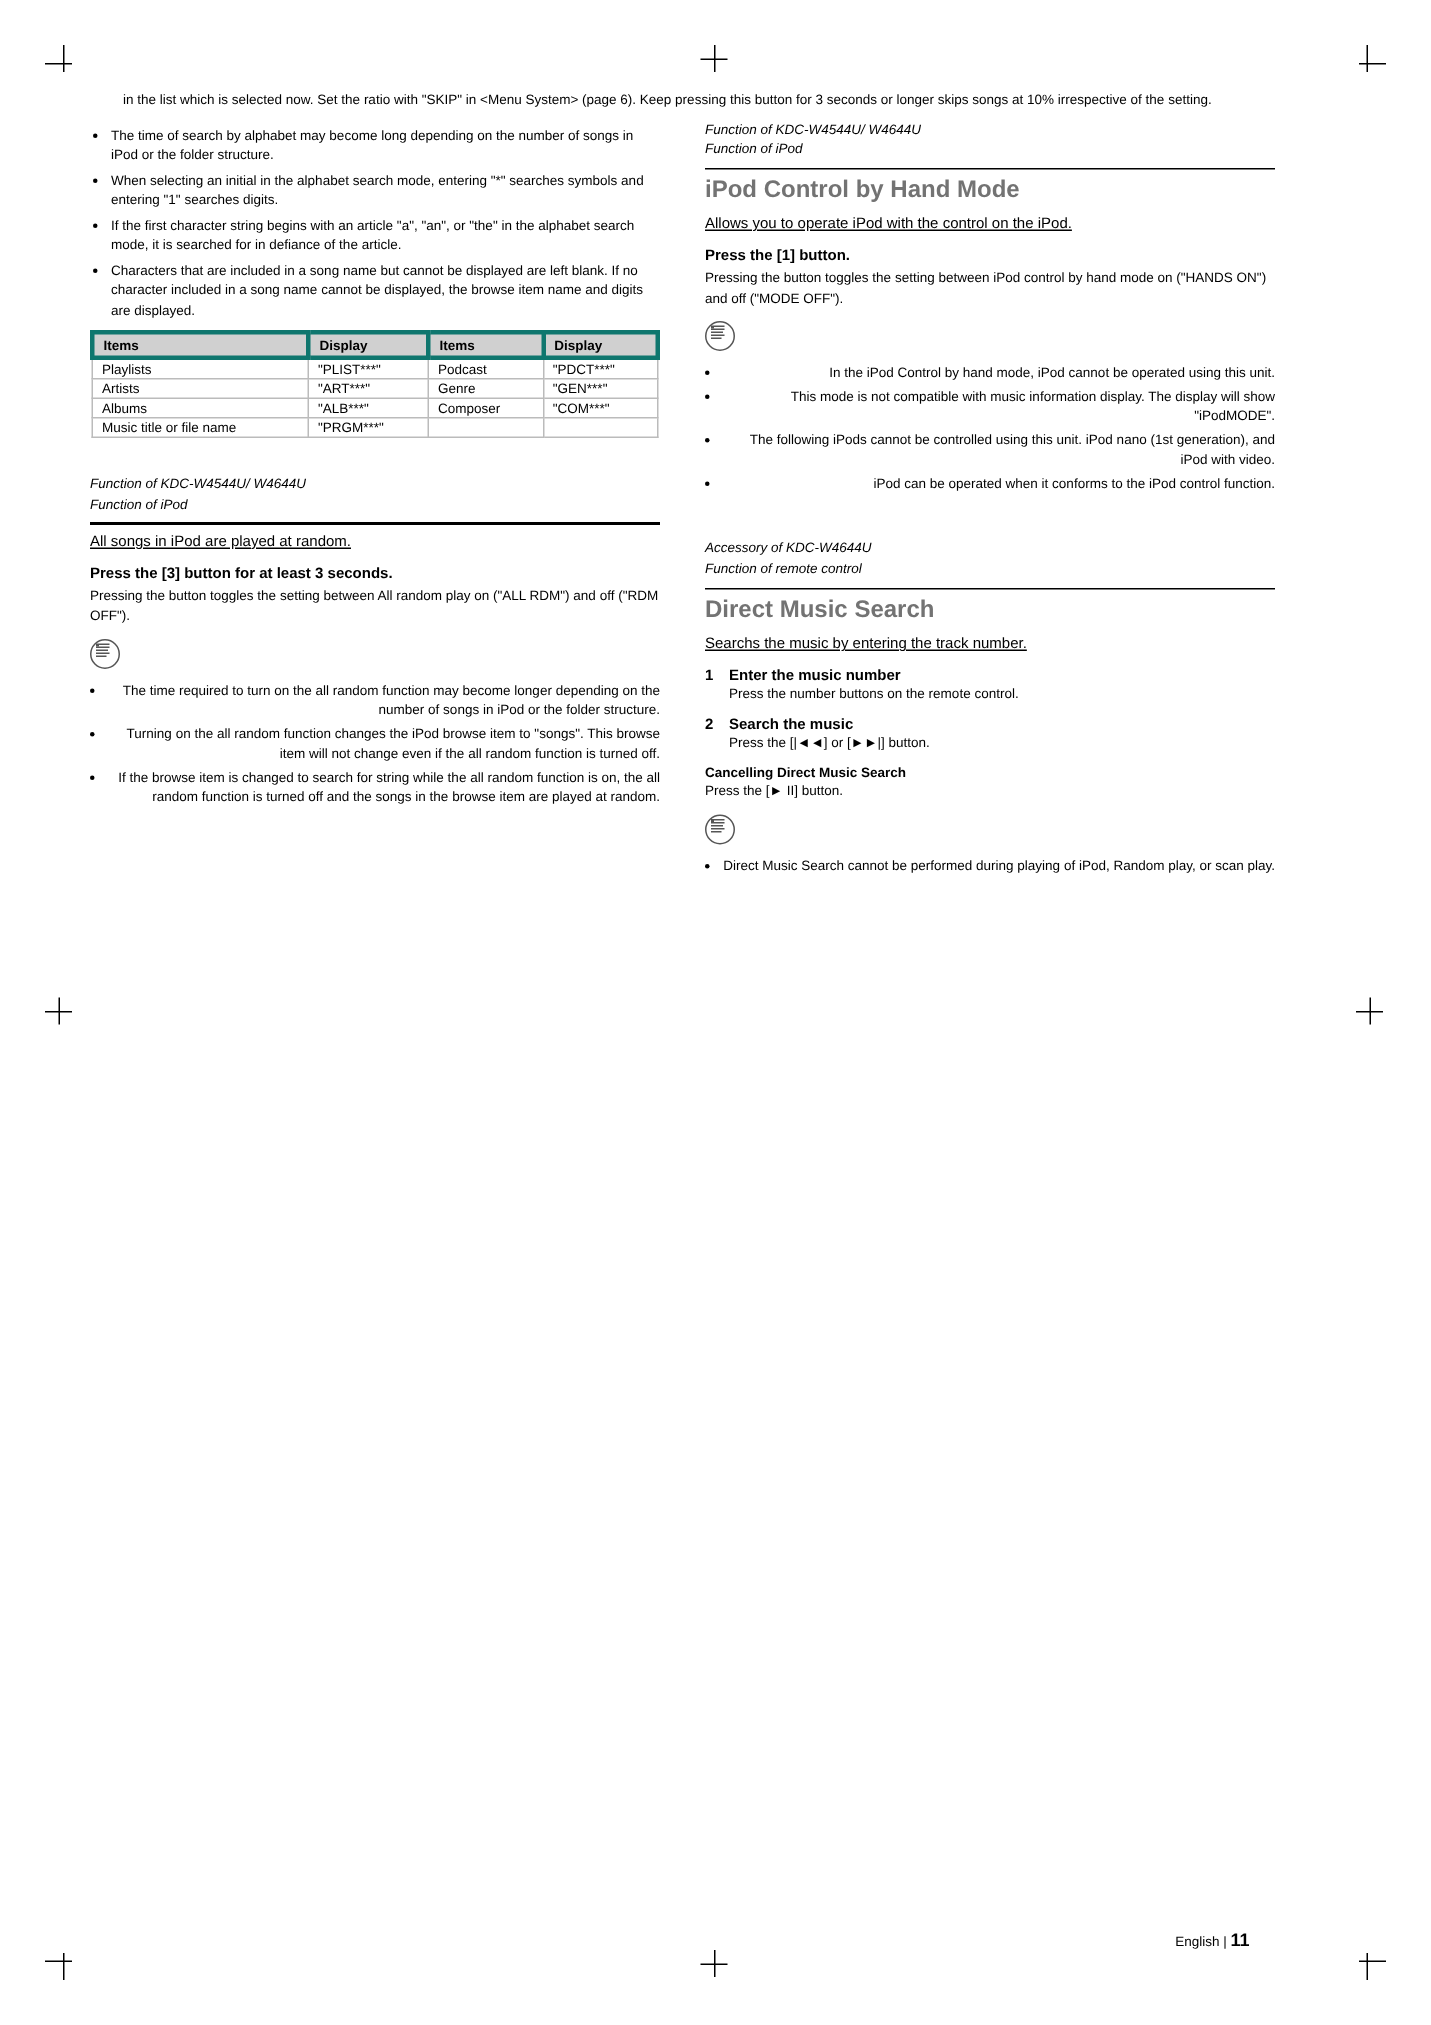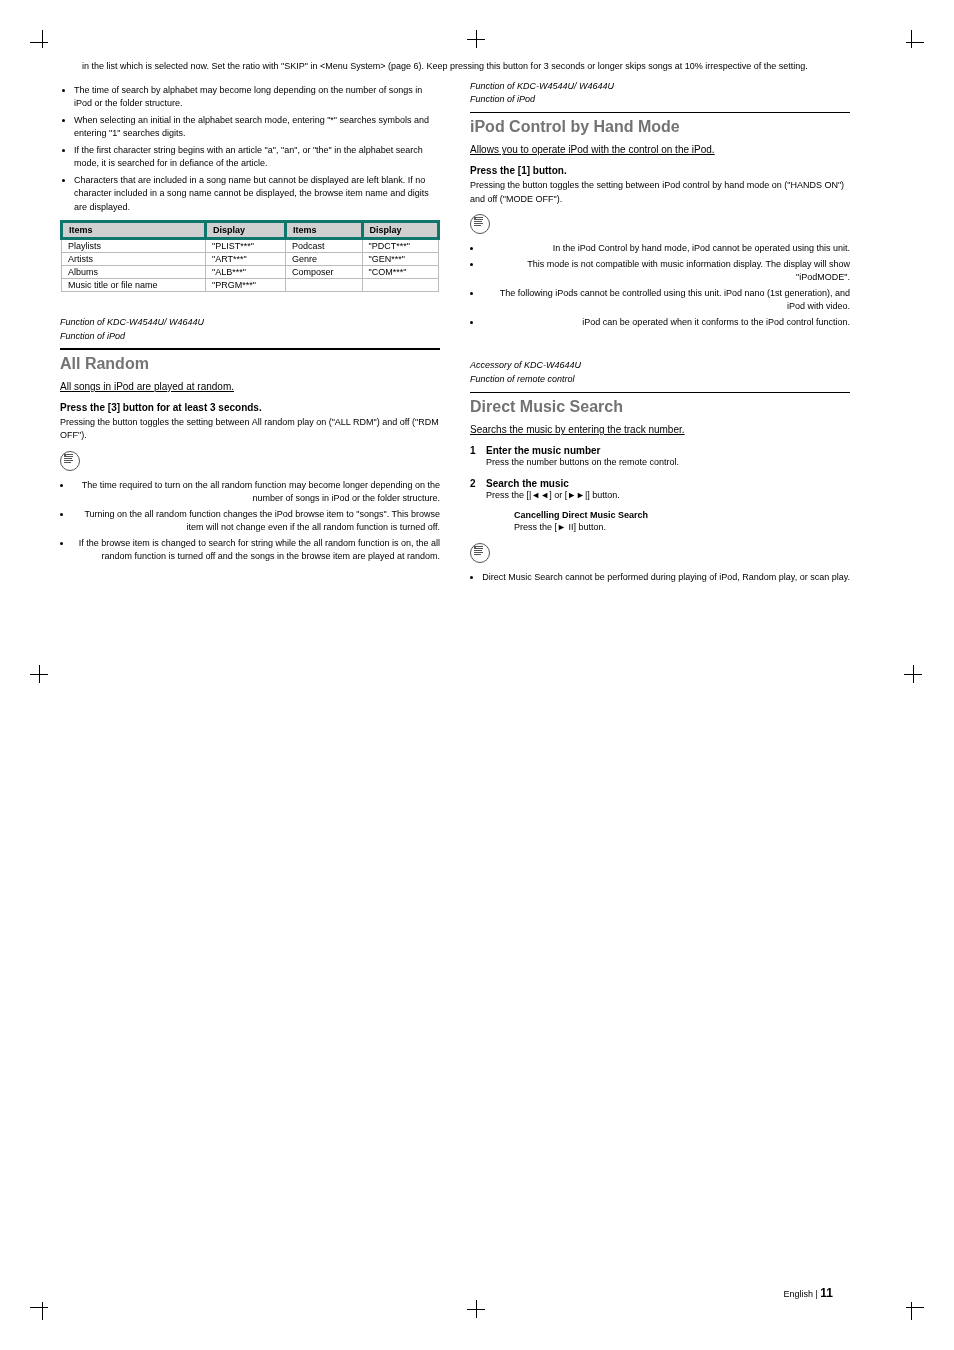--- a/index.html
+++ b/index.html
@@ -321,21 +321,20 @@
               <td></td>
             </tr>
           </tbody>
         </table>
       </div>
 
       <div style="margin-top: 24px;">
         <p class="section-function-label">Function of KDC-W4544U/ W4644U</p>
         <p class="section-function-label">Function of iPod</p>
         <div class="divider-h"></div>
-        <h2 class="section-title">All Random</h2>
         <p class="section-subtitle">All songs in iPod are played at random.</p>
         <p class="press-header">Press the [3] button for at least 3 seconds.</p>
         <p class="body-text">Pressing the button toggles the setting between All random play on ("ALL  RDM") and off ("RDM OFF").</p>
         <div class="note-block">
           <div class="note-icon">
             <svg width="16" height="16" viewBox="0 0 16 16" xmlns="http://www.w3.org/2000/svg">
               <rect x="2" y="2" width="2" height="2" fill="#555"></rect>
               <rect x="4" y="2" width="7" height="1" fill="#555"></rect>
               <rect x="4" y="4" width="7" height="1" fill="#555"></rect>
               <rect x="4" y="6" width="6" height="1" fill="#555"></rect>
@@ -408,21 +407,21 @@
           </div>
           <div class="numbered-step">
             <span class="step-num">2</span>
             <div class="step-content">
               <div class="step-title">Search the music</div>
               <div class="step-body">Press the [|◄◄] or [►►|] button.</div>
             </div>
           </div>
         </div>
 
-        <div style="margin-top: 4px; margin-left: 44px;">
+        <div style="margin-top: 4px;">
           <p class="cancelling-title">Cancelling Direct Music Search</p>
           <p class="body-text">Press the [► II] button.</p>
         </div>
 
         <div class="note-block">
           <div class="note-icon">
             <svg width="16" height="16" viewBox="0 0 16 16" xmlns="http://www.w3.org/2000/svg">
               <rect x="2" y="2" width="2" height="2" fill="#555"></rect>
               <rect x="4" y="2" width="7" height="1" fill="#555"></rect>
               <rect x="4" y="4" width="7" height="1" fill="#555"></rect>

